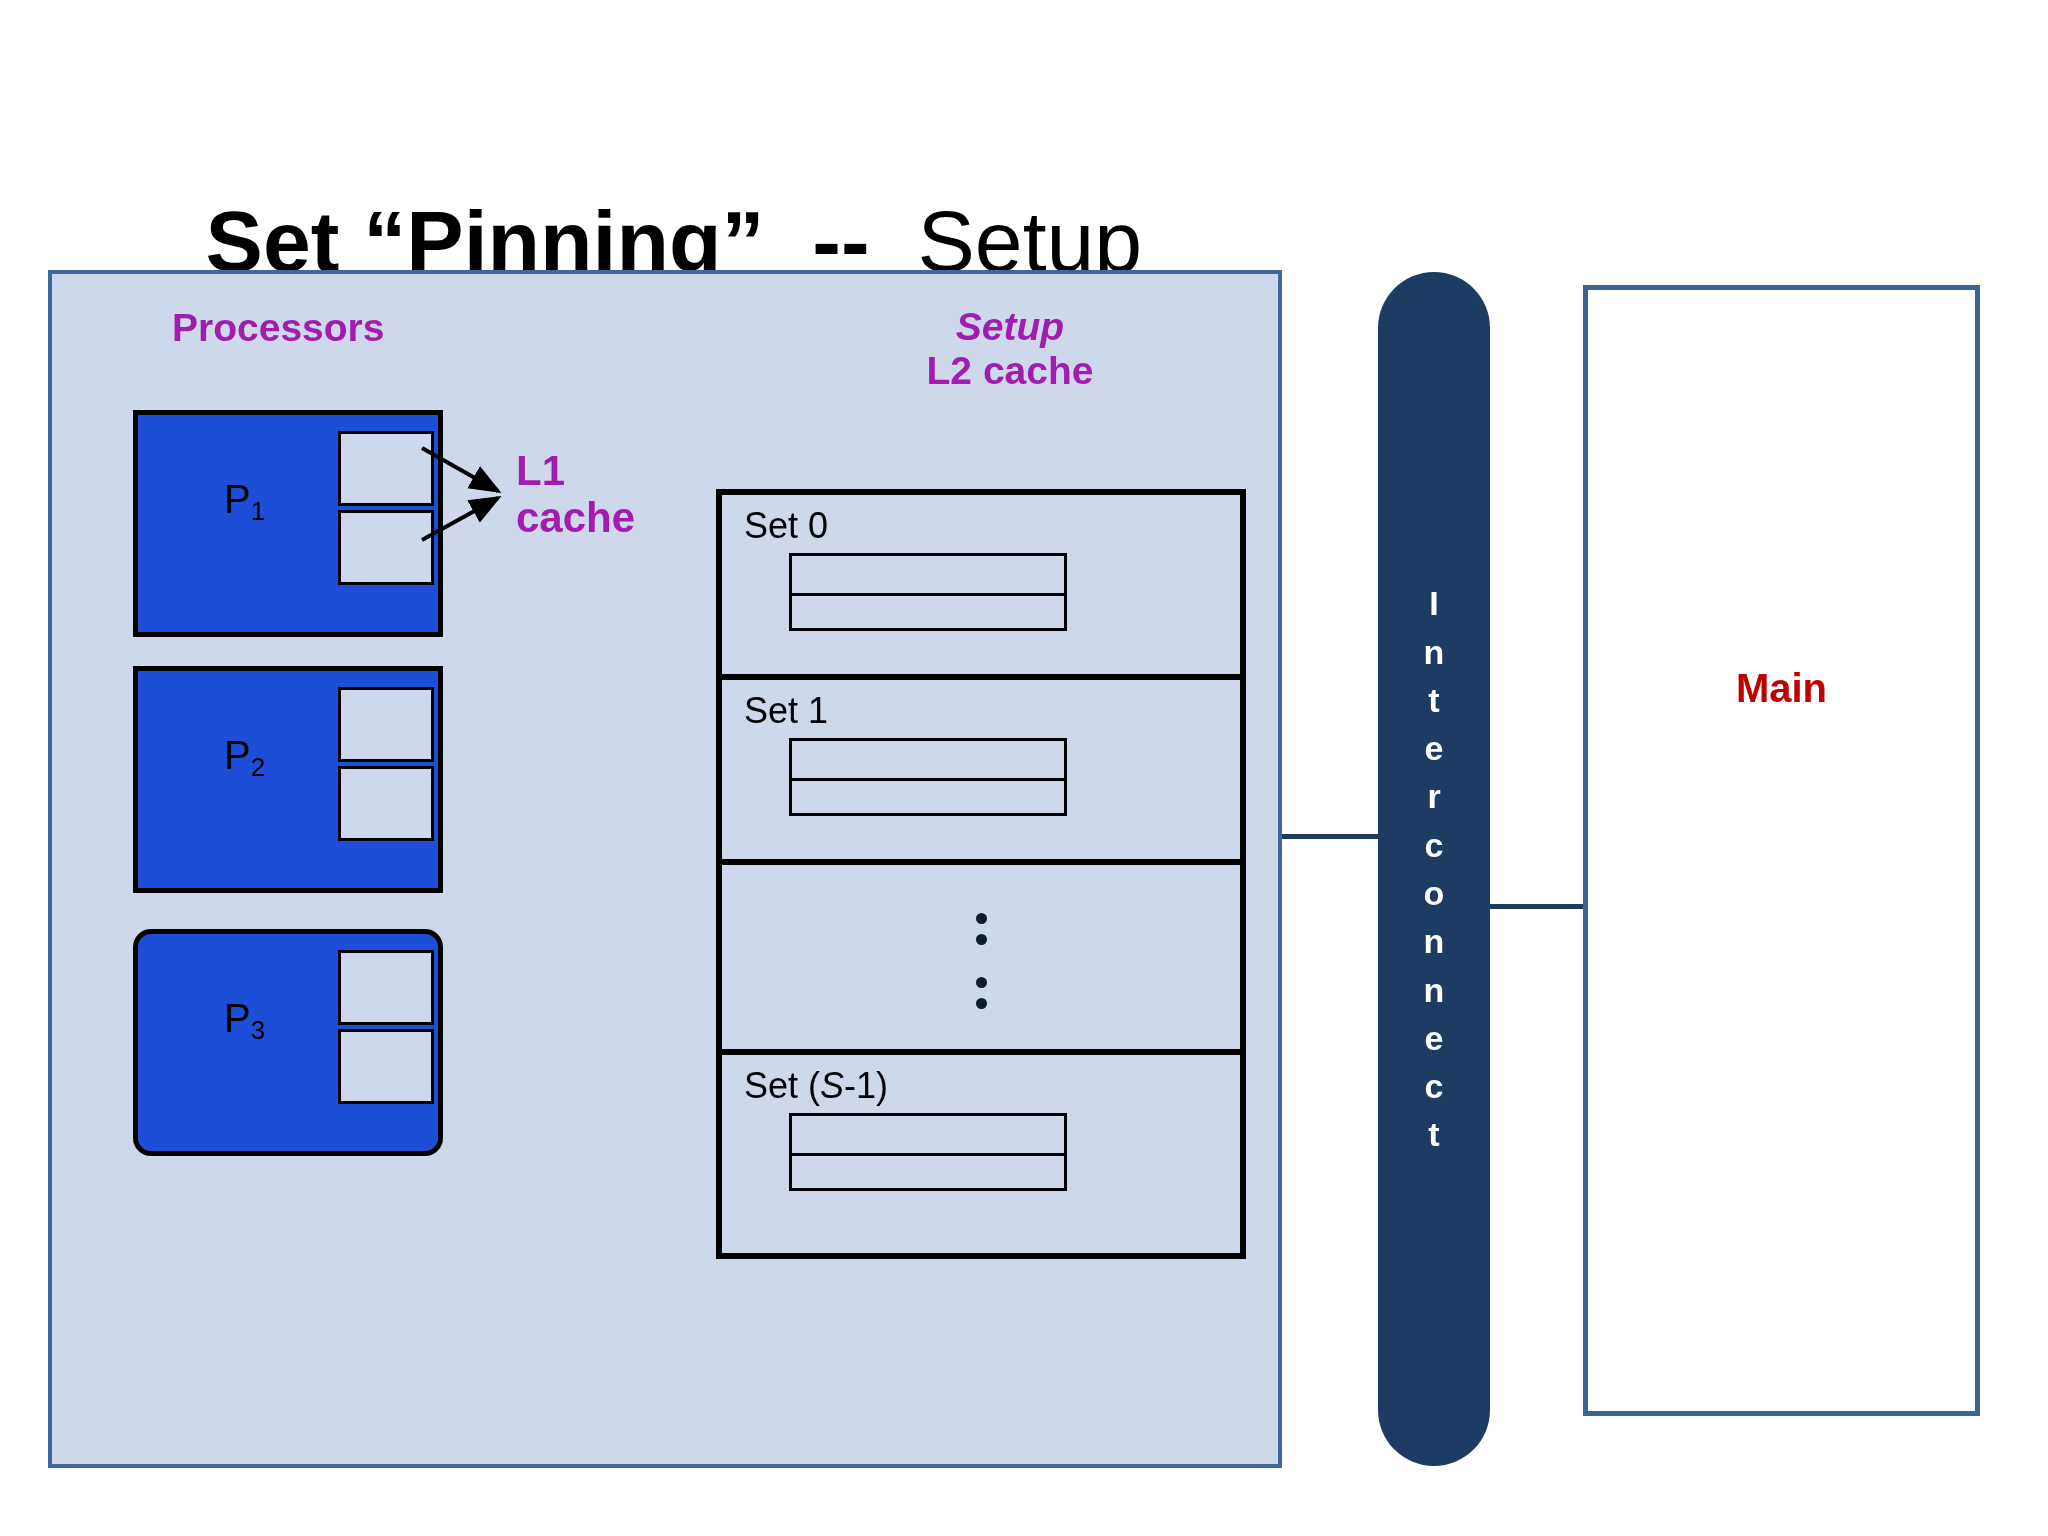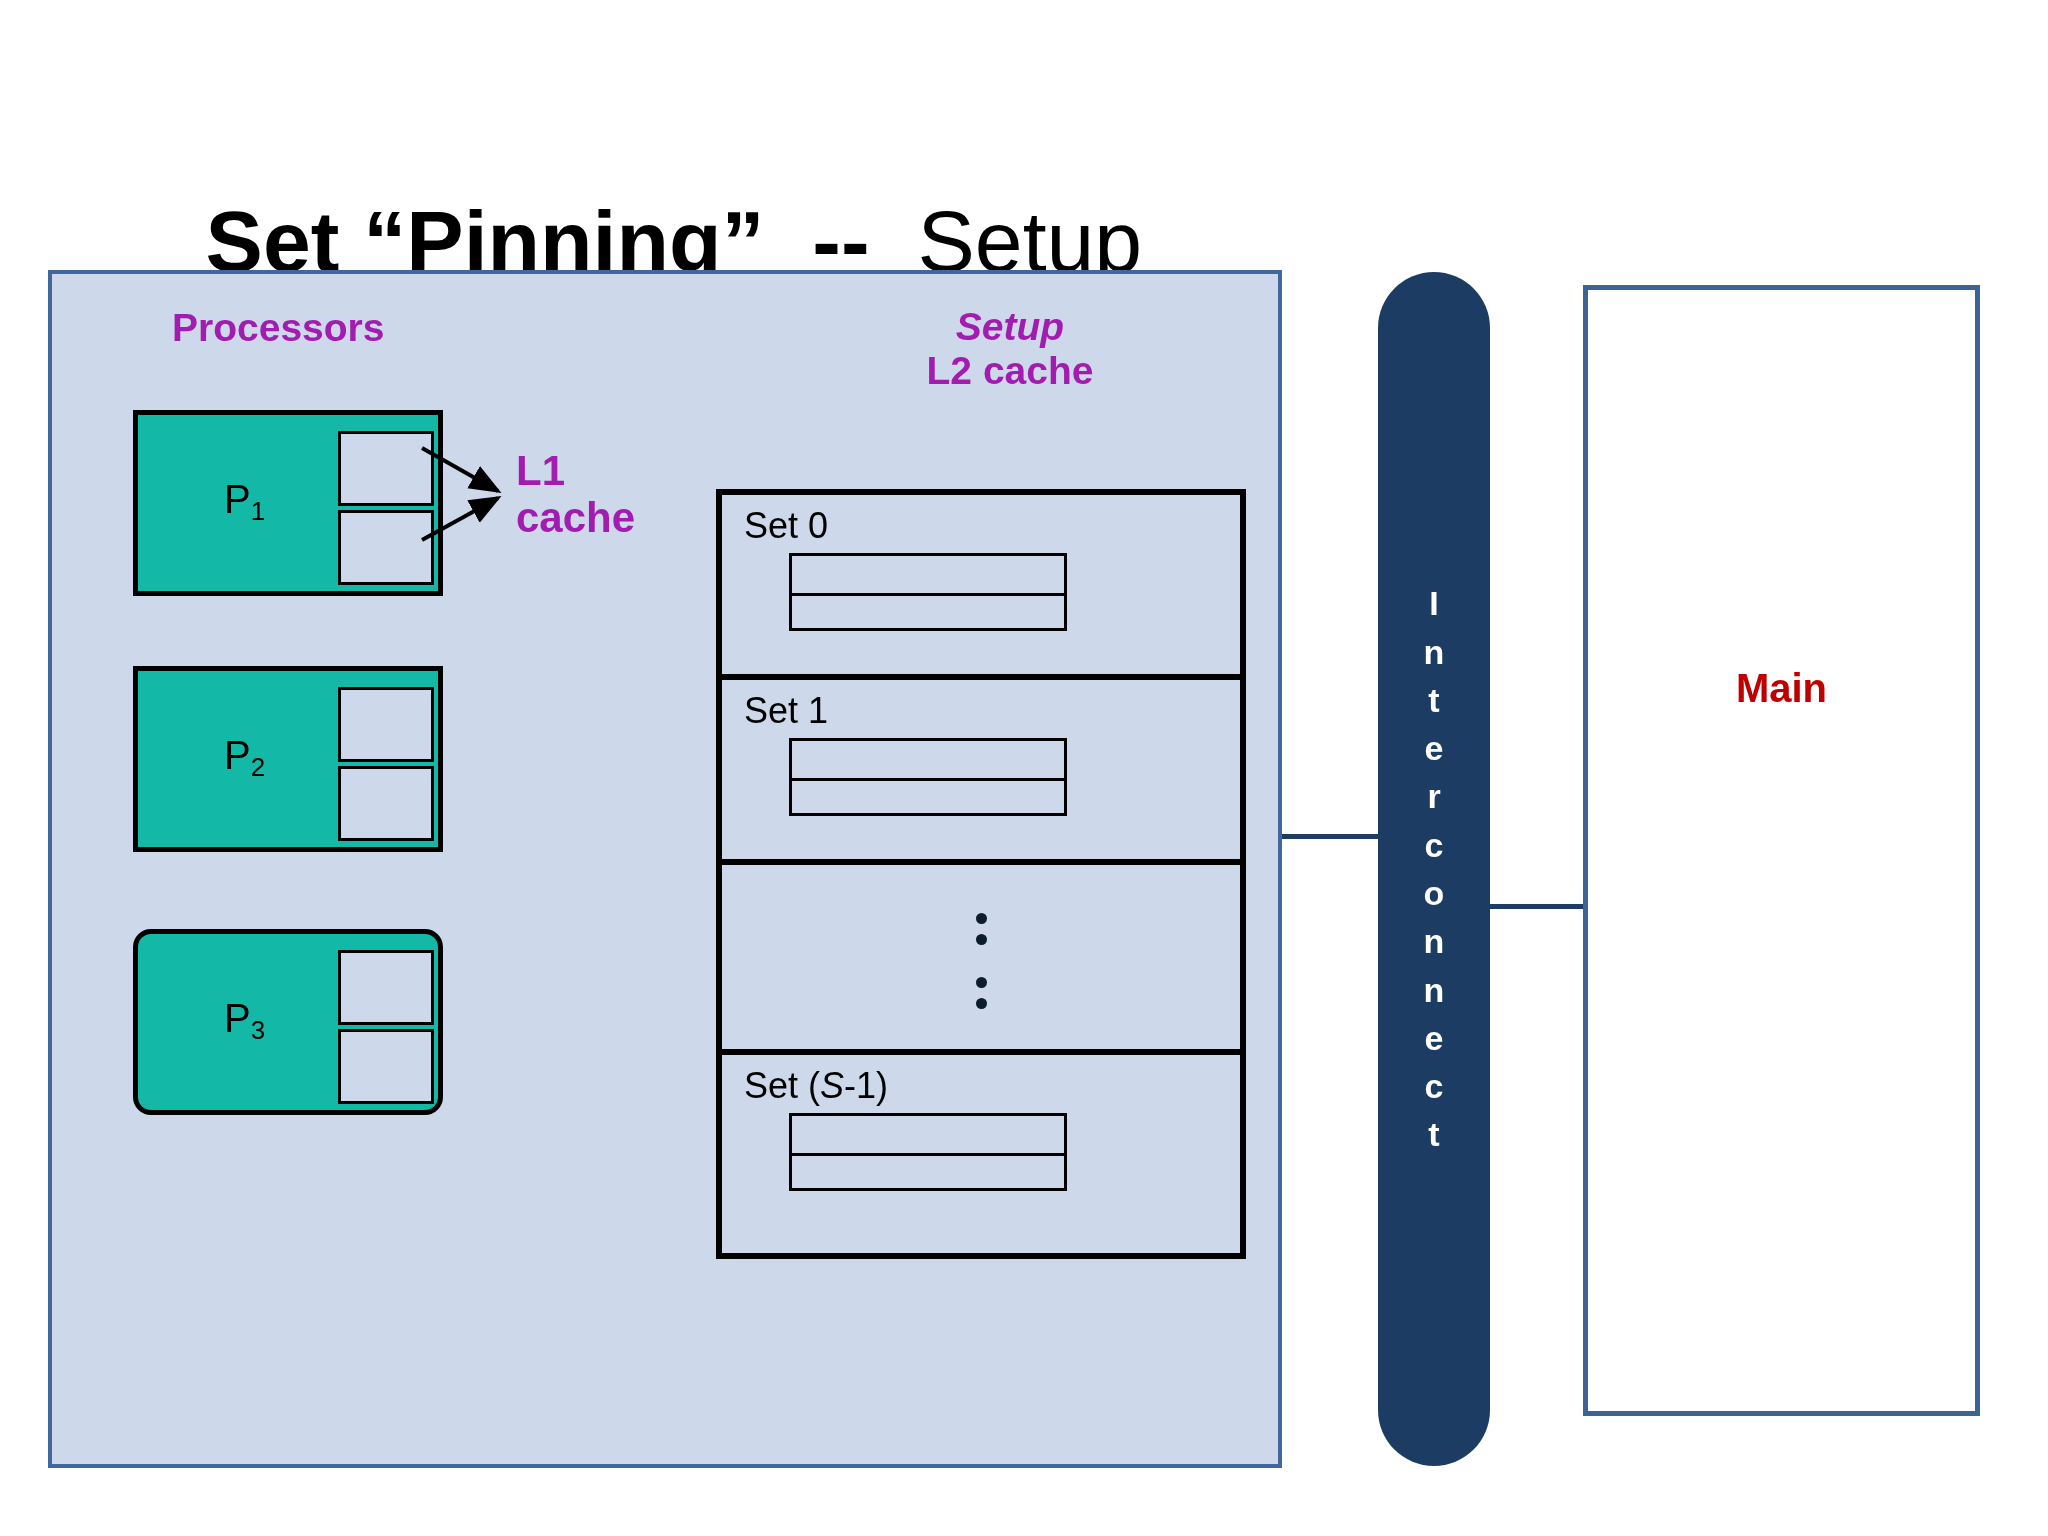--- a/index.html
+++ b/index.html
@@ -67,22 +67,22 @@
     left: 516px;
     top: 447px;
     font-size: 42px;
     text-align: left;
   }
 
   
   .proc-box {
     position: absolute;
     width: 310px;
-    height: 186px;
-    background: #14b8a6;
+    height: 227px;
+    background: #1d4ed8;
     border: 5px solid #000000;
     box-sizing: border-box;
   }
   .proc-label {
     position: absolute;
     left: 86px;
     top: 62px;
     font-size: 40px;
     color: #000000;
   }

